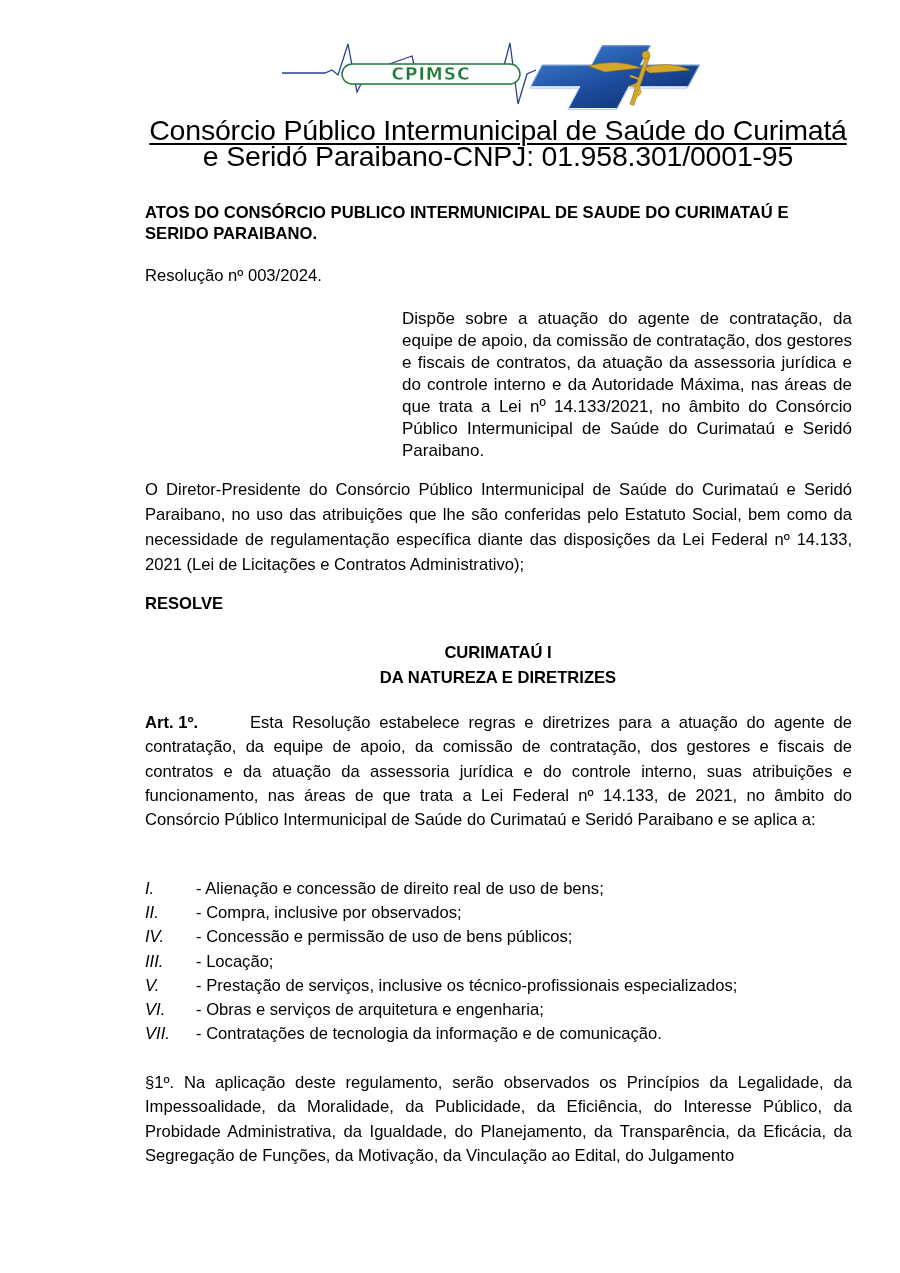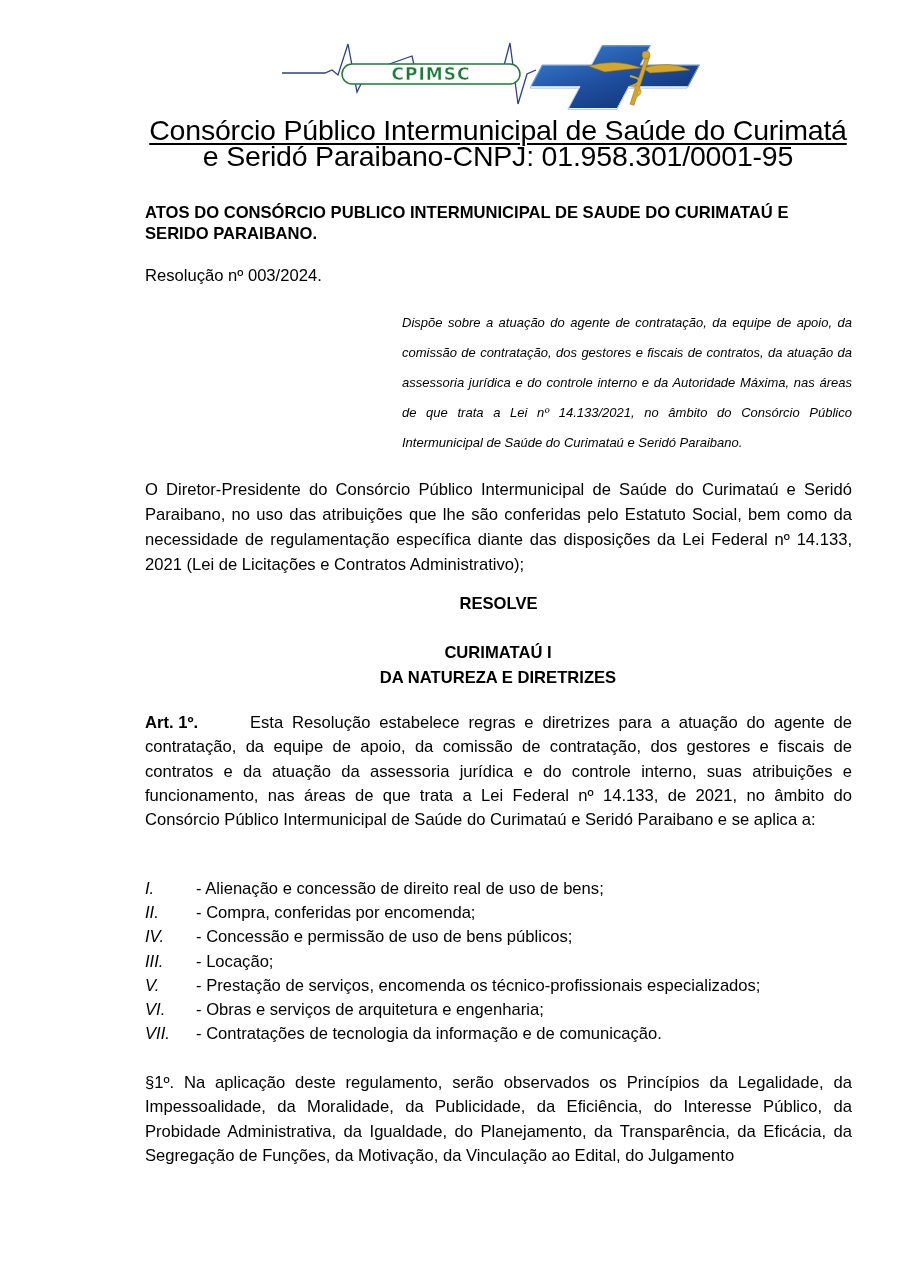--- a/index.html
+++ b/index.html
@@ -15,23 +15,23 @@
   .head-title.l1 { top: 114px; }
   .head-title.l1 span { text-decoration: underline; text-decoration-thickness: 1.5px; text-underline-offset: 3px; }
   .head-title.l2 { top: 140px; }
 
   .txt { position: absolute; left: 97px; width: 707px; font-size: 16.6px; line-height: 21px; }
   .bold { font-weight: bold; }
   .justify { text-align: justify; text-align-last: left; }
 
   .atos { top: 202px; }
   .resol { top: 265px; }
-  .ementa { position: absolute; left: 354px; width: 450px; top: 308px; font-size: 13px; line-height: 30px; text-align: justify; text-align-last: left; font-style: italic; }
+  .ementa { position: absolute; left: 354px; width: 450px; top: 308px; font-size: 17px; line-height: 22px; text-align: justify; text-align-last: left; }
   .preamble { top: 477px; line-height: 25px; }
-  .resolve { top: 593px; text-align: center; }
+  .resolve { top: 593px; }
   .cap { position: absolute; left: 0; width: 900px; text-align: center; font-weight: bold; font-size: 16.6px; line-height: 25px; }
   .cap.c1 { top: 640px; }
   .cap.c2 { top: 665px; }
   .art1 { top: 711px; line-height: 24.3px; }
   .art1 .art-label { font-weight: bold; display: inline-block; width: 105px; }
 
   .list { position: absolute; left: 97px; top: 877px; width: 707px; font-size: 16.6px; }
   .list-item { height: 24.2px; line-height: 24.2px; display: flex; }
   .list-item .num { width: 51px; font-style: italic; }
   .list-item .desc { flex: 1; }
@@ -113,33 +113,33 @@
 
   <div class="txt justify art1"><span class="art-label">Art. 1º.</span><span>Esta Resolução estabelece regras e diretrizes para a atuação do agente de contratação, da equipe de apoio, da comissão de contratação, dos gestores e fiscais de contratos e da atuação da assessoria jurídica e do controle interno, suas atribuições e funcionamento, nas áreas de que trata a Lei Federal nº 14.133, de 2021, no âmbito do Consórcio Público Intermunicipal de Saúde do Curimataú e Seridó Paraibano e se aplica a:</span></div>
 
   <div class="list">
     <div class="list-item">
         <span class="num">I.</span>
         <span class="desc">- Alienação e concessão de direito real de uso de bens;</span>
       </div>
     <div class="list-item">
         <span class="num">II.</span>
-        <span class="desc">- Compra, conferidas por encomenda;</span>
+        <span class="desc">- Compra, inclusive por observados;</span>
       </div>
     <div class="list-item">
         <span class="num">IV.</span>
         <span class="desc">- Concessão e permissão de uso de bens públicos;</span>
       </div>
     <div class="list-item">
         <span class="num">III.</span>
         <span class="desc">- Locação;</span>
       </div>
     <div class="list-item">
         <span class="num">V.</span>
-        <span class="desc">- Prestação de serviços, encomenda os técnico-profissionais especializados;</span>
+        <span class="desc">- Prestação de serviços, inclusive os técnico-profissionais especializados;</span>
       </div>
     <div class="list-item">
         <span class="num">VI.</span>
         <span class="desc">- Obras e serviços de arquitetura e engenharia;</span>
       </div>
     <div class="list-item">
         <span class="num">VII.</span>
         <span class="desc">- Contratações de tecnologia da informação e de comunicação.</span>
       </div>
   </div>

